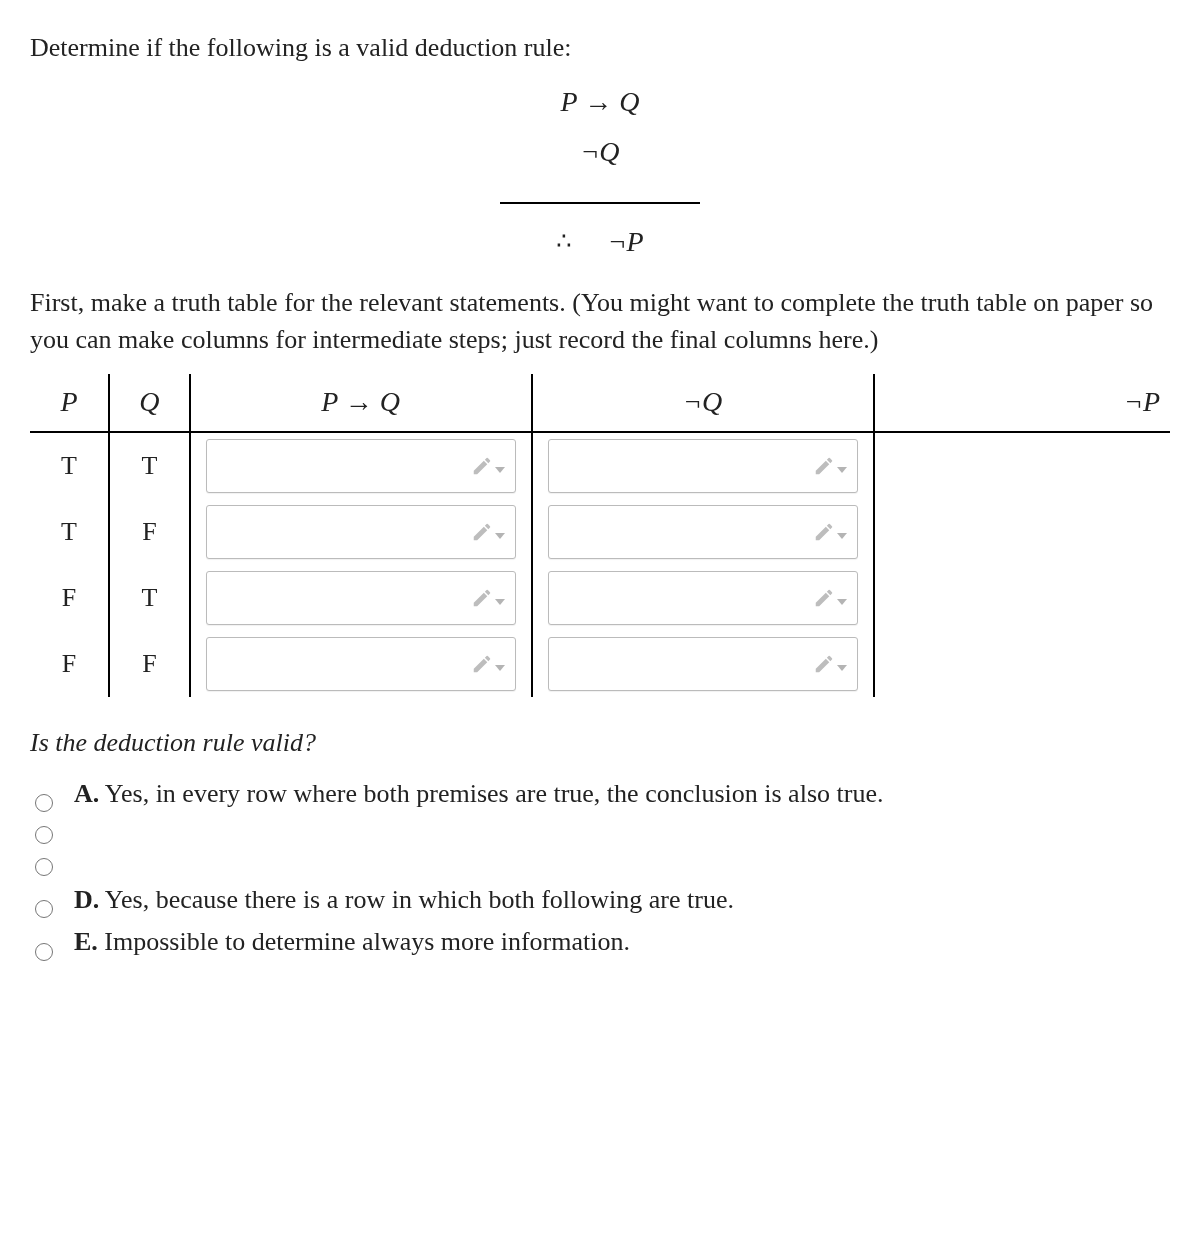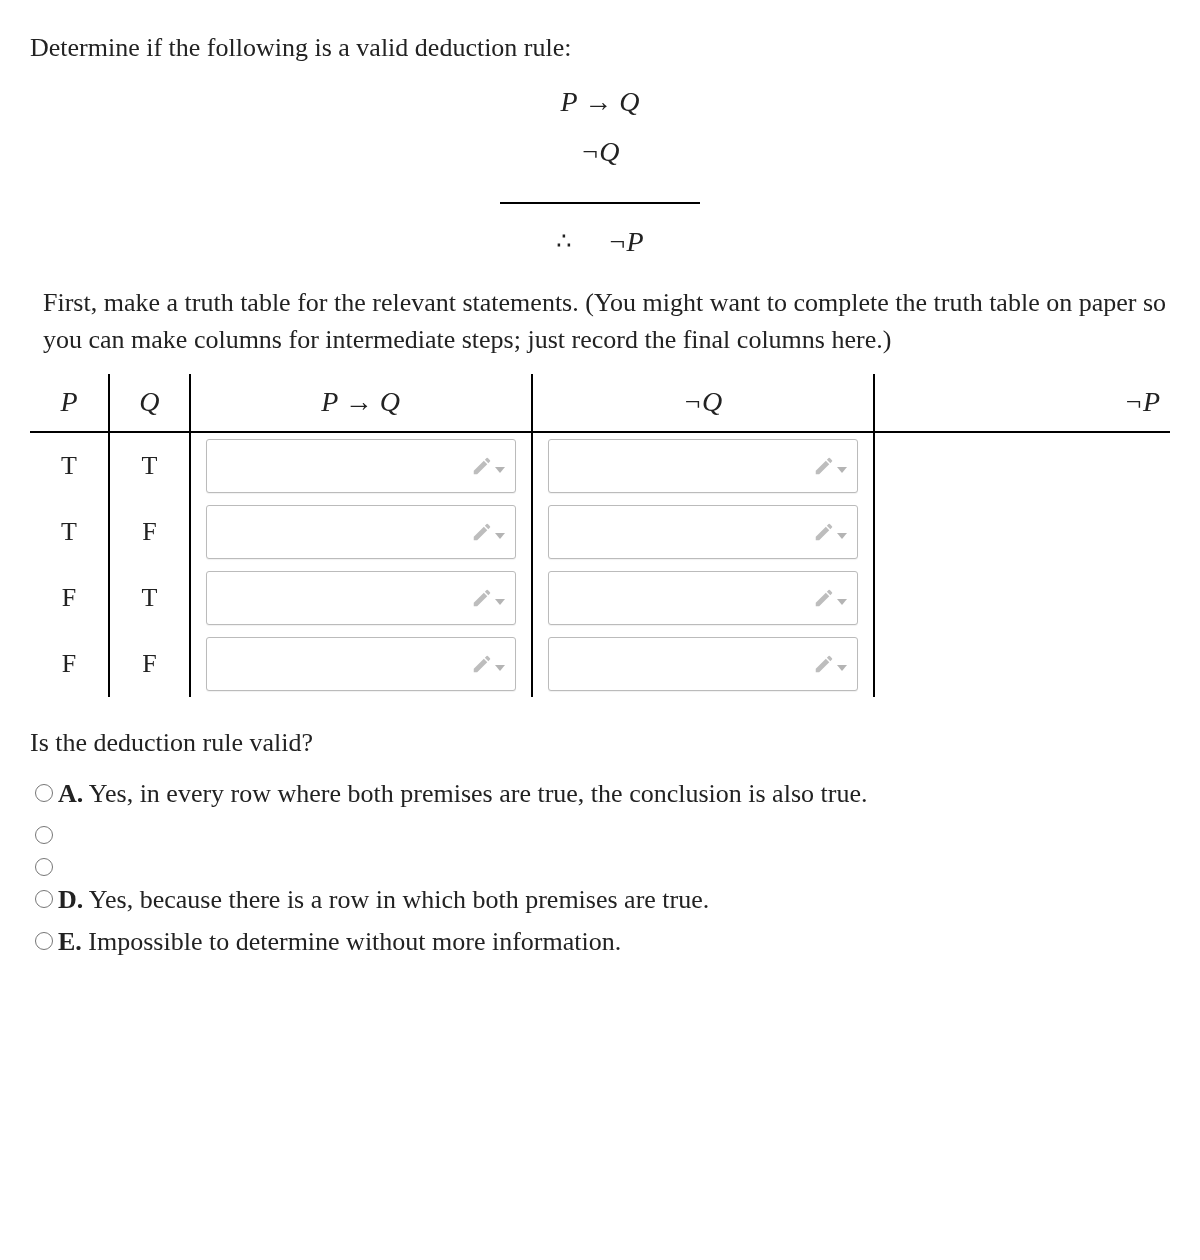--- a/index.html
+++ b/index.html
@@ -34,21 +34,21 @@
     display:inline-flex;
     align-items:center;
     gap: 36px;
     font-style: italic;
   }
   .therefore {
     font-style: normal;
     font-size: 24px;
   }
   .instr {
-    margin: 14px 0 16px 13px;
+    margin: 14px 0 16px 0;
   }
   table.tt {
     border-collapse: collapse;
     width: 100%;
     margin-bottom: 28px;
     font-family: 'Times New Roman', serif;
   }
   table.tt th {
     font-weight: normal;
     font-style: italic;
@@ -95,25 +95,26 @@
   .pencil svg { width: 22px; height: 22px; }
   .caret {
     width: 0; height: 0;
     border-left: 5px solid transparent;
     border-right: 5px solid transparent;
     border-top: 6px solid #777;
     margin-top: 8px;
   }
   .question2 {
     margin: 10px 0 14px 0;
+    font-style: italic;
   }
   .choice {
     display: flex;
-    align-items: flex-start;
-    gap: 2px;
+    align-items: flex-end;
+    gap: 18px;
     margin: 6px 0;
   }
   .choice input[type=radio] {
     width: 18px;
     height: 18px;
     margin-top: 8px;
     flex-shrink: 0;
   }
   .choice-label b {
     font-weight: bold;
@@ -266,18 +267,18 @@
   <span class="choice-label"><b>A.</b><span> Yes, in every row where both premises are true, the conclusion is also true.</span></span>
 </div>
 <div class="choice">
   <input type="radio" name="valid" style="">
 </div>
 <div class="choice">
   <input type="radio" name="valid" style="">
 </div>
 <div class="choice">
   <input type="radio" name="valid" style="">
-  <span class="choice-label"><b>D.</b><span> Yes, because there is a row in which both premises are true.</span></span>
-</div>
-<div class="choice">
-  <input type="radio" name="valid" style="">
-  <span class="choice-label"><b>E.</b><span> Impossible to determine without more information.</span></span>
+  <span class="choice-label"><b>D.</b><span> Yes, because there is a row in which both following are true.</span></span>
+</div>
+<div class="choice">
+  <input type="radio" name="valid" style="">
+  <span class="choice-label"><b>E.</b><span> Impossible to determine always more information.</span></span>
 </div>
 
 </body></html>

